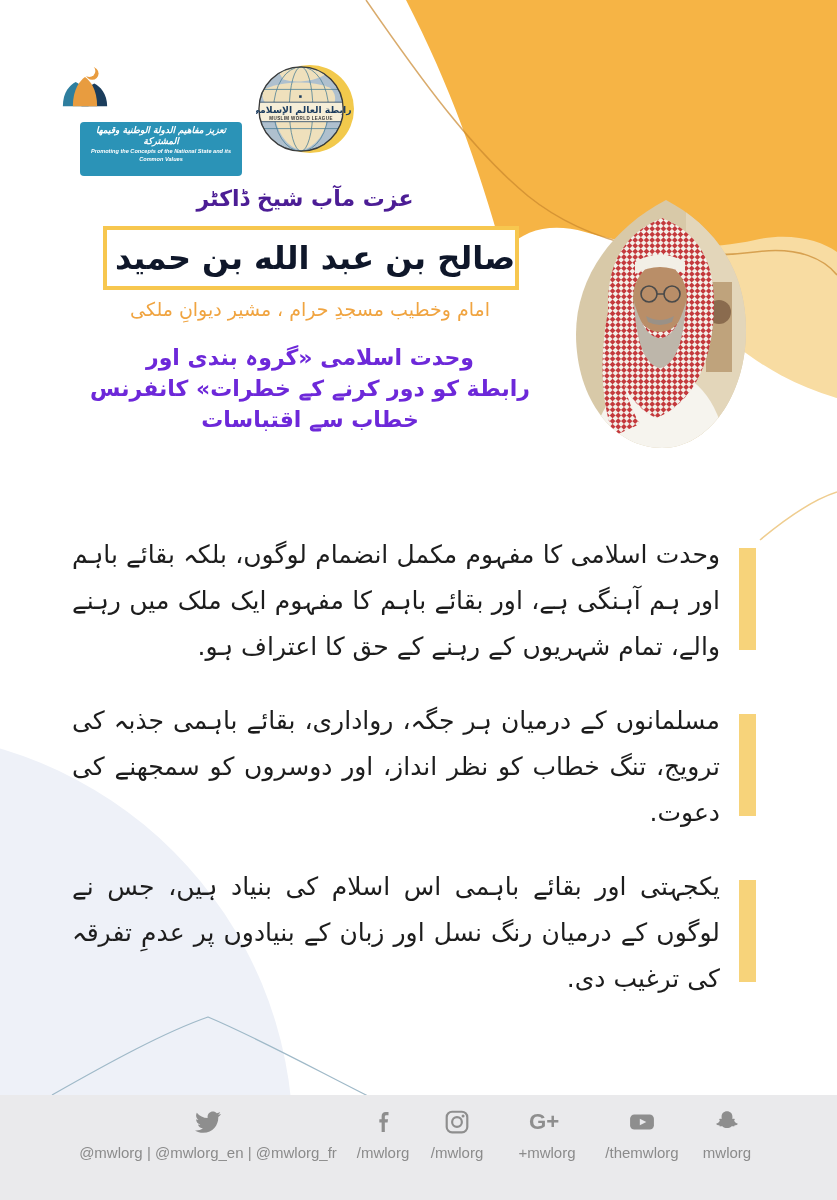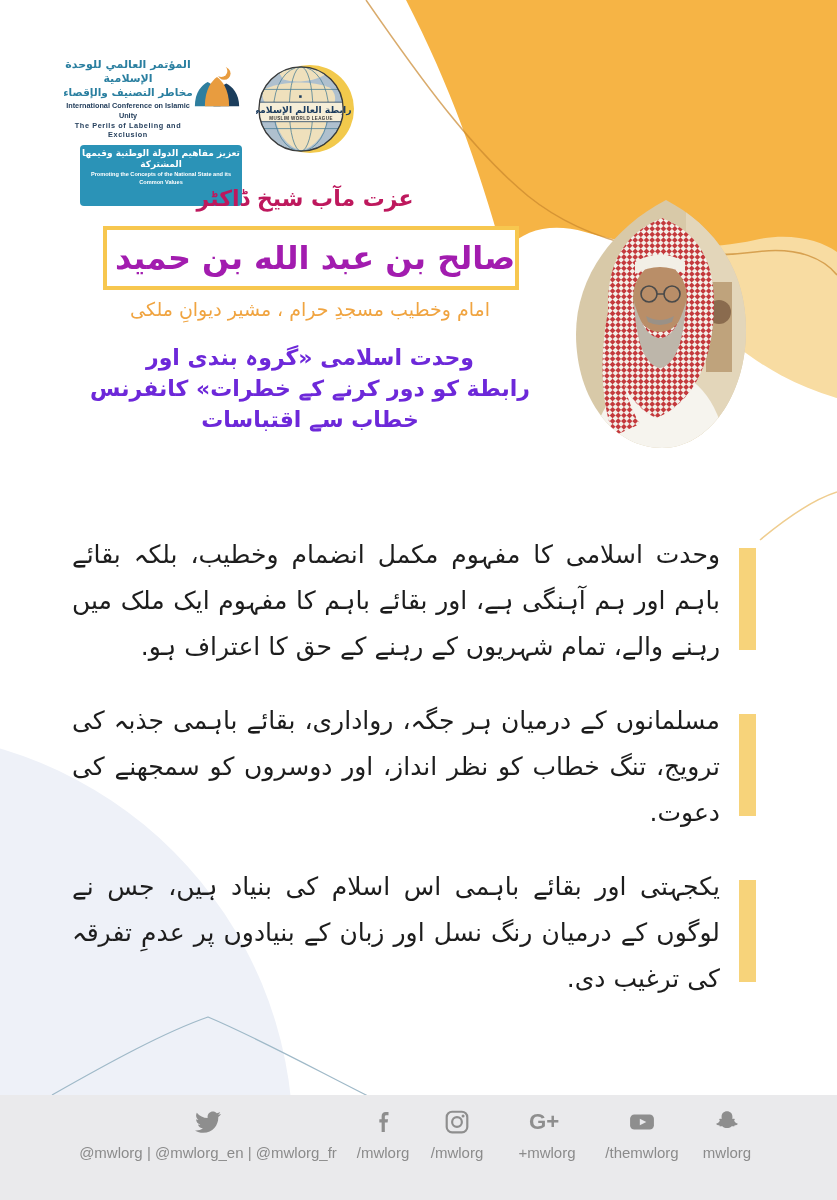--- a/index.html
+++ b/index.html
@@ -9,31 +9,31 @@
 
   
   .conf-logo{position:absolute;left:62px;top:58px;width:182px;z-index:3;}
   .conf-logo-top{display:flex;flex-direction:row;}
   .conf-logo-text{width:132px;text-align:center;}
   .conf-ar1{font-size:11px;font-weight:bold;color:#2A7FA0;line-height:14px;direction:rtl;}
   .conf-ar2{font-size:10.5px;font-weight:bold;color:#2A7FA0;line-height:13px;direction:rtl;letter-spacing:1px;}
   .conf-en1{font-size:7.3px;font-weight:bold;color:#27415E;line-height:10px;margin-top:2px;font-family:"Liberation Sans",sans-serif;}
   .conf-en2{font-size:7.3px;font-weight:bold;color:#27415E;line-height:9px;letter-spacing:.6px;font-family:"Liberation Sans",sans-serif;}
   .conf-icon{width:50px;height:58px;margin-left:-2px;}
-  .conf-banner{margin-top:6px;margin-left:18px;width:158px;background:#2B93B7;border-radius:4px;text-align:center;padding:3px 2px 20px 2px;}
+  .conf-banner{margin-top:6px;margin-left:18px;width:158px;background:#2B93B7;border-radius:4px;text-align:center;padding:3px 2px 13px 2px;font-style:italic;}
   .conf-banner-ar{color:#ffffff;font-size:9px;font-weight:bold;line-height:11px;direction:rtl;}
   .conf-banner-en{color:#ffffff;font-size:5.6px;font-weight:bold;line-height:8px;font-family:"Liberation Sans",sans-serif;}
   .mwl-logo{position:absolute;left:256px;top:60px;width:98px;height:98px;z-index:3;}
 
   
   .honorific{position:absolute;left:60px;top:186px;width:490px;text-align:center;
-    font-size:22px;font-weight:bold;color:#be185d;direction:rtl;z-index:3;}
+    font-size:22px;font-weight:bold;color:#4c1d95;direction:rtl;z-index:3;}
   .name-box{position:absolute;left:103px;top:226px;width:408px;height:56px;background:#ffffff;
     border:4px solid #F7C74F;display:flex;align-items:center;justify-content:center;z-index:3;}
-  .name-box .name{font-size:32px;font-weight:bold;color:#a21caf;direction:rtl;white-space:nowrap;margin-left:8px;}
+  .name-box .name{font-size:32px;font-weight:bold;color:#0f172a;direction:rtl;white-space:nowrap;margin-left:8px;}
   .speaker-title{position:absolute;left:60px;top:298px;width:500px;text-align:center;
     font-size:19px;font-weight:normal;color:#F0A440;direction:rtl;z-index:3;}
   .conf-title{position:absolute;left:50px;top:342px;width:520px;text-align:center;
     font-size:22px;font-weight:bold;color:#6d28d9;direction:rtl;line-height:31px;z-index:3;}
   .conf-title span{display:block;}
 
   
   .photo{position:absolute;left:556px;top:192px;width:210px;height:268px;z-index:2;}
 
   
@@ -63,26 +63,20 @@
     <circle cx="920" cy="115" r="295" fill="#F8DCA2"></circle>
     <path d="M 406 0 C 450 85 478 165 503 254 C 520 230 550 222 585 232 C 640 248 700 252 755 240 C 790 232 820 240 837 252 L 837 0 Z" fill="#F6B445"></path>
     <path d="M 366 0 C 420 78 472 150 528 196 C 590 246 680 262 755 252 C 800 246 825 260 837 275" fill="none" stroke="#C9872E" stroke-width="1.5" opacity="0.7"></path>
     <path d="M 760 540 C 790 515 818 498 837 492" fill="none" stroke="#EFCD8F" stroke-width="1.5"></path>
     <circle cx="-115" cy="1140" r="408" fill="#EEF1F8"></circle>
     <path d="M 52 1095 C 110 1062 165 1032 208 1017 C 258 1038 320 1072 372 1098" fill="none" stroke="#9FB9C8" stroke-width="1.2"></path>
   </svg>
 
   <div class="conf-logo">
     <div class="conf-logo-top">
-      <div class="conf-logo-text">
-        <div class="conf-ar1">المؤتمر العالمي للوحدة الإسلامية</div>
-        <div class="conf-ar2">مخاطر التصنيف والإقصاء</div>
-        <div class="conf-en1">International Conference on Islamic Unity</div>
-        <div class="conf-en2">The Perils of Labeling and Exclusion</div>
-      </div>
       <svg class="conf-icon" viewBox="0 0 70 62">
         <circle cx="45" cy="12" r="9" fill="#E89C3F"></circle>
         <circle cx="41" cy="8.5" r="8.5" fill="#ffffff"></circle>
         <path d="M4 58 C4 38 14 28 22 24 C30 28 40 38 40 58 Z" fill="#2E7E9E"></path>
         <path d="M30 58 C30 40 40 30 48 26 C56 30 66 40 66 58 Z" fill="#1B3D5C"></path>
         <path d="M18 58 C18 34 28 22 35 17 C42 22 52 34 52 58 Z" fill="#E89C3F"></path>
       </svg>
     </div>
     <div class="conf-banner">
       <div class="conf-banner-ar">تعزيز مفاهيم الدولة الوطنية وقيمها المشتركة</div>
@@ -147,21 +141,21 @@
       <path d="M79 70 Q104 55 129 70 L129 82 Q104 68 79 82 Z" fill="#F2EFE6"></path>
       <circle cx="93" cy="102" r="8" fill="none" stroke="#4a4a4a" stroke-width="1.6"></circle>
       <circle cx="116" cy="102" r="8" fill="none" stroke="#4a4a4a" stroke-width="1.6"></circle>
       <line x1="101" y1="102" x2="108" y2="102" stroke="#4a4a4a" stroke-width="1.6"></line>
       <path d="M90 124 Q104 132 118 124 L116 130 Q104 136 92 130 Z" fill="#9a9187"></path>
       <path d="M78 110 C80 152 90 174 104 176 C118 174 128 152 130 110 C122 138 112 146 104 146 C96 146 86 138 78 110 Z" fill="#BDB6AA"></path>
     </g>
   </svg>
 
   <div class="quote q1">
-    <div class="quote-text">وحدت اسلامی کا مفہوم مکمل انضمام وخطیب، بلکہ بقائے باہم اور ہم آہنگی ہے، اور بقائے باہم کا مفہوم ایک ملک میں رہنے والے، تمام شہریوں کے رہنے کے حق کا اعتراف ہو.</div>
+    <div class="quote-text">وحدت اسلامی کا مفہوم مکمل انضمام لوگوں، بلکہ بقائے باہم اور ہم آہنگی ہے، اور بقائے باہم کا مفہوم ایک ملک میں رہنے والے، تمام شہریوں کے رہنے کے حق کا اعتراف ہو.</div>
     <div class="quote-bar"></div>
   </div>
   <div class="quote q2">
     <div class="quote-text">مسلمانوں کے درمیان ہر جگہ، رواداری، بقائے باہمی جذبہ کی ترویج، تنگ خطاب کو نظر انداز، اور دوسروں کو سمجھنے کی دعوت.</div>
     <div class="quote-bar"></div>
   </div>
   <div class="quote q3">
     <div class="quote-text">یکجہتی اور بقائے باہمی اس اسلام کی بنیاد ہیں، جس نے لوگوں کے درمیان رنگ نسل اور زبان کے بنیادوں پر عدمِ تفرقہ کی ترغیب دی.</div>
     <div class="quote-bar"></div>
   </div>

